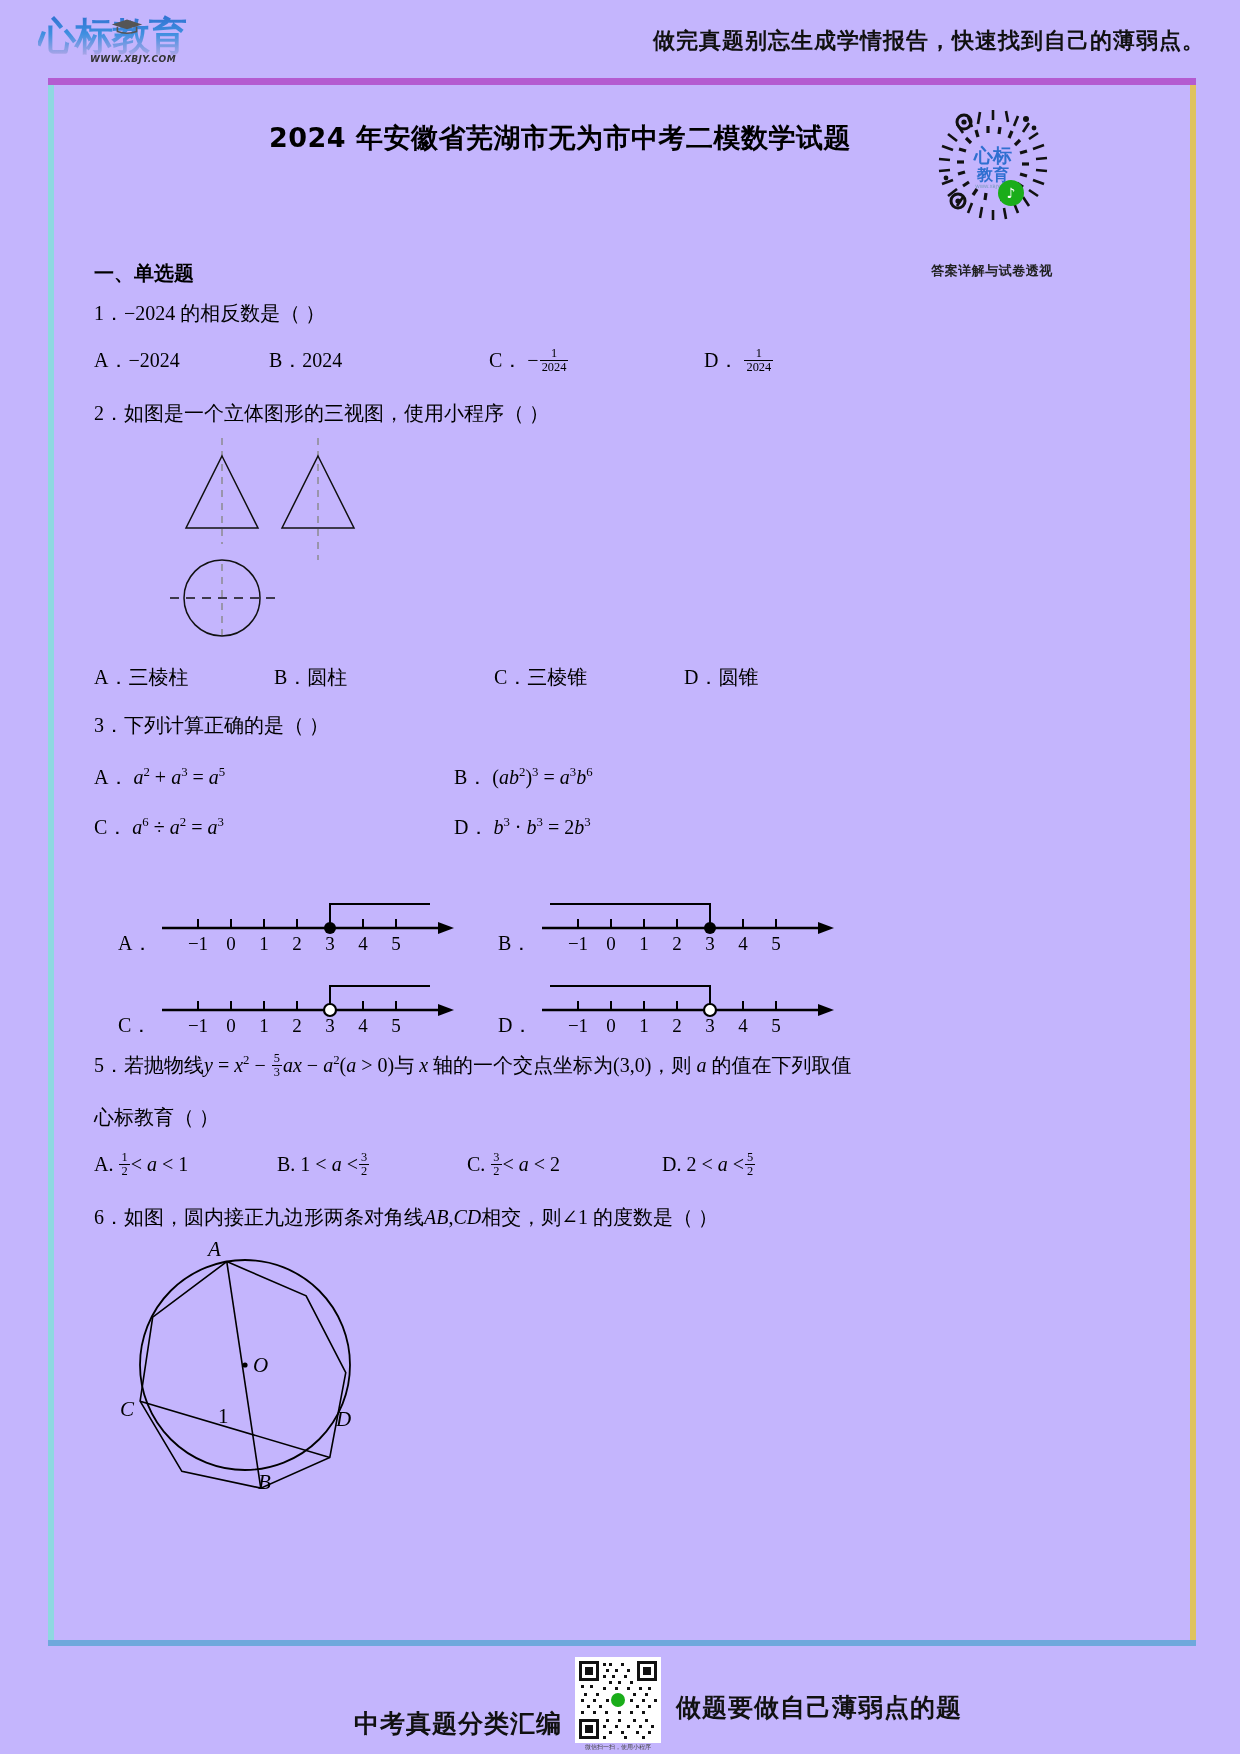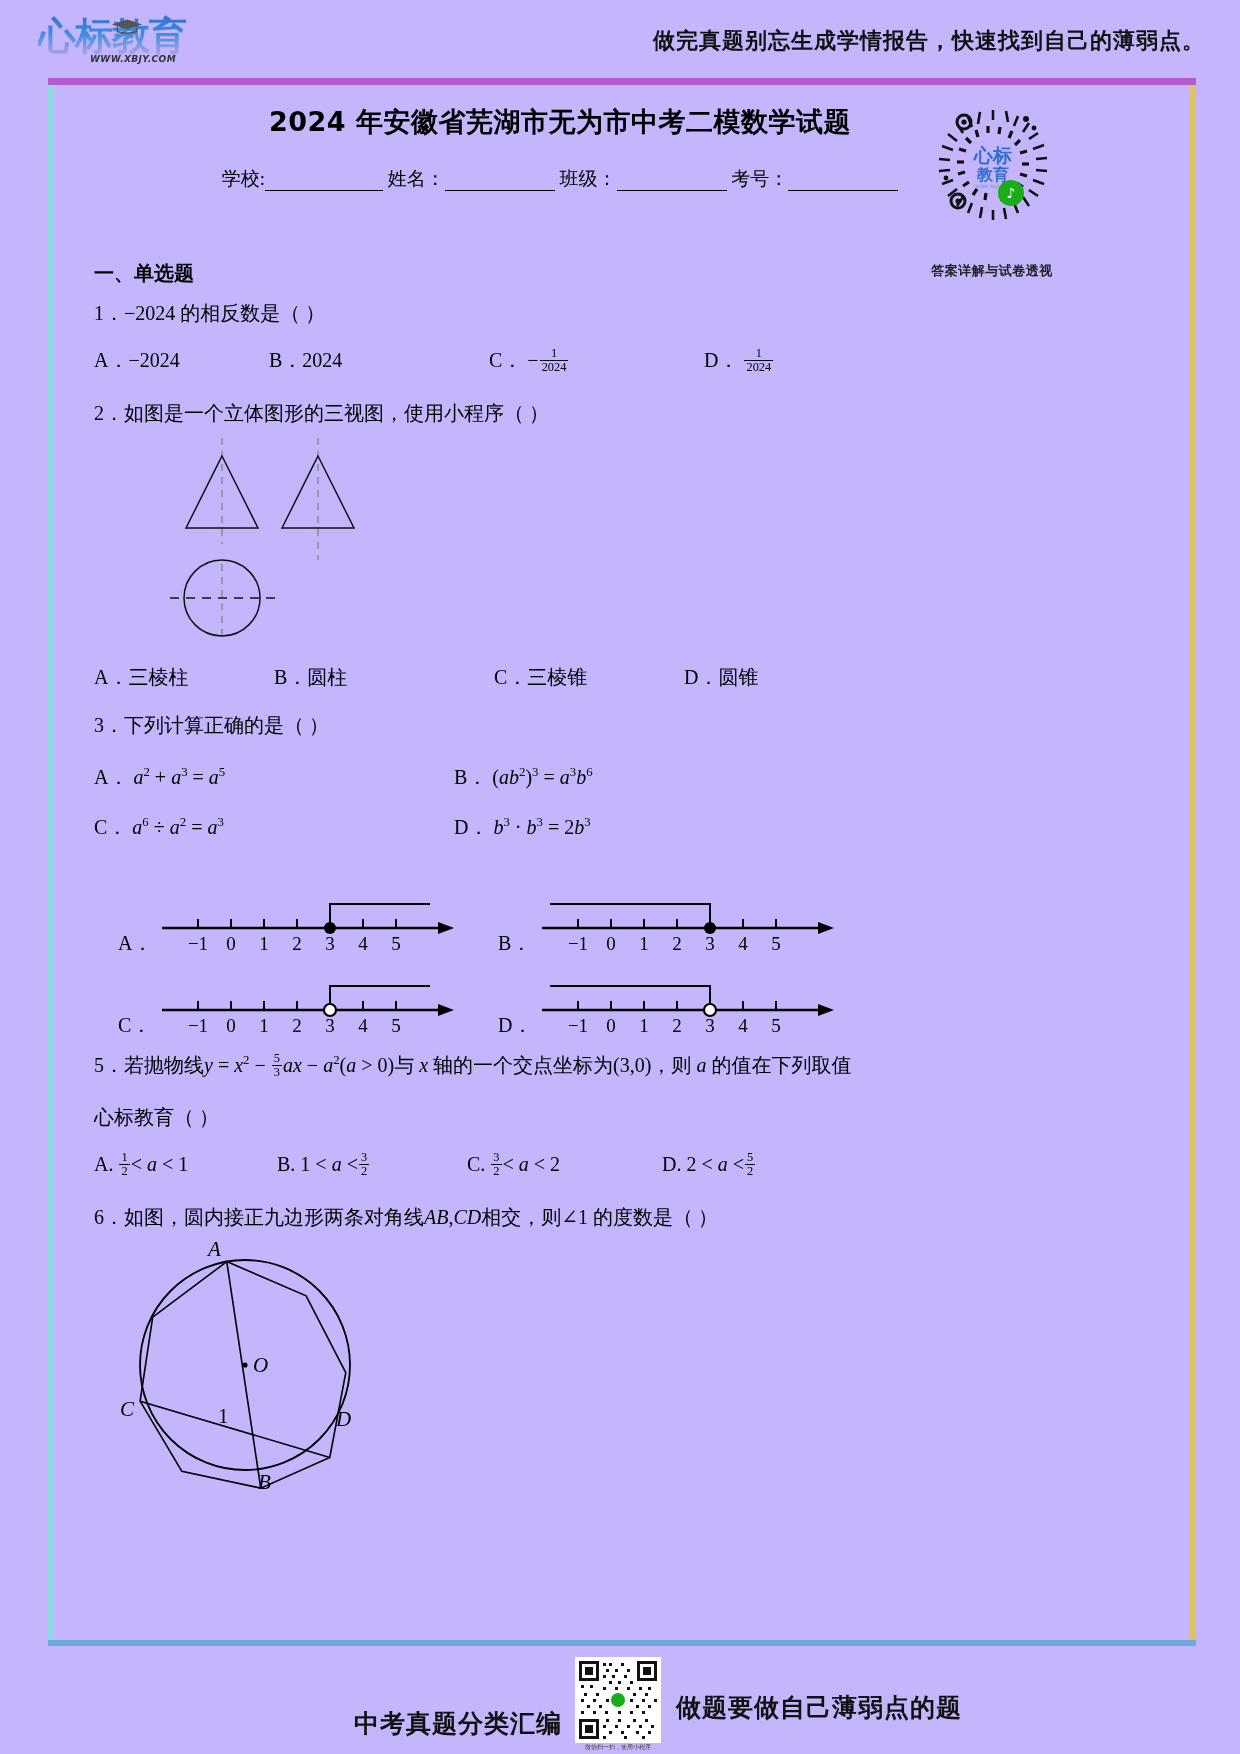--- a/index.html
+++ b/index.html
@@ -79,21 +79,21 @@
     background: #6fa8dc;
   }
 
   .sheet {
     position: absolute; left: 60px; top: 92px;
     width: 1124px; height: 1540px;
   }
 
   
   .doc-title {
-    position: absolute; left: 120px; top: 12px;
+    position: absolute; left: 120px; top: 28px;
     width: 760px;
     text-align: center;
     font-family: "DejaVu Sans", sans-serif;
     font-weight: bold;
     font-size: 27px;
     color: #000;
     letter-spacing: 0.5px;
   }
   .info-line {
     position: absolute; left: 120px; top: 74px;
@@ -211,26 +211,20 @@
 
   <div class="frame-top"></div>
   <div class="frame-left"></div>
   <div class="frame-right"></div>
   <div class="frame-bottom"></div>
 
   <div class="sheet">
 
     <div class="doc-title">2024 年安徽省芜湖市无为市中考二模数学试题</div>
 
-    <div class="info-line">
-      <span>学校:</span><span class="blank" style="width:118px">&nbsp;</span>
-      <span>姓名：</span><span class="blank" style="width:110px">&nbsp;</span>
-      <span>班级：</span><span class="blank" style="width:110px">&nbsp;</span>
-      <span>考号：</span><span class="blank" style="width:110px">&nbsp;</span>
-    </div>
 
     <div class="qr-wrap">
       <svg viewBox="0 0 130 130" width="130" height="130">
         <g stroke="#111" stroke-width="2.6" stroke-linecap="butt" fill="none">
           <g id="rays">
             <line x1="65" y1="10" x2="65" y2="20"></line>
               <line x1="78" y1="11" x2="80" y2="22"></line>
             <line x1="52" y1="12" x2="50" y2="24"></line>
               <line x1="90" y1="16" x2="86" y2="26"></line>
             <line x1="40" y1="17" x2="44" y2="27"></line>

